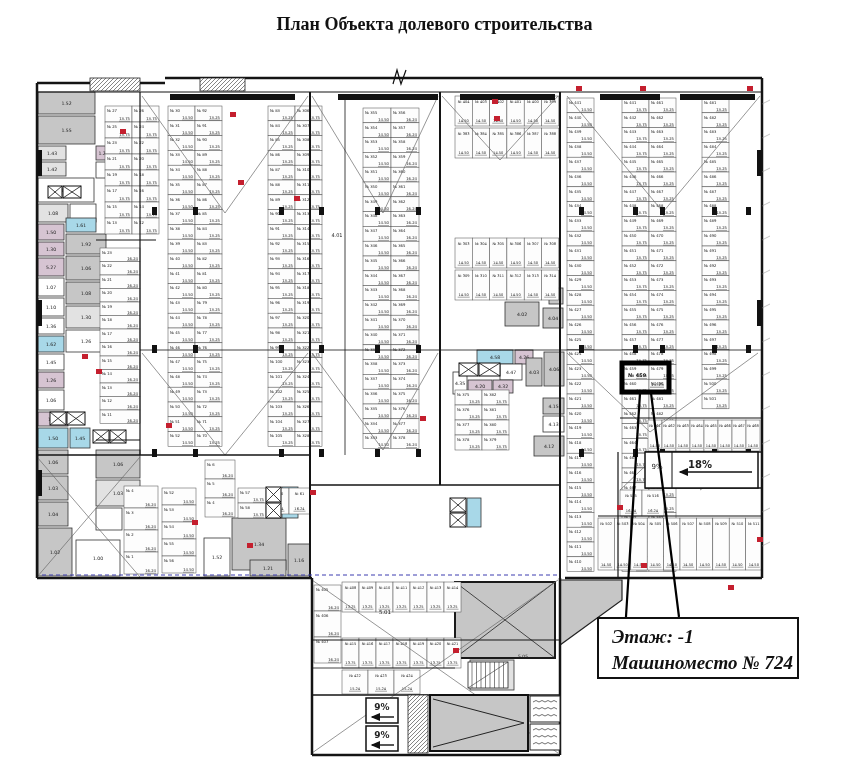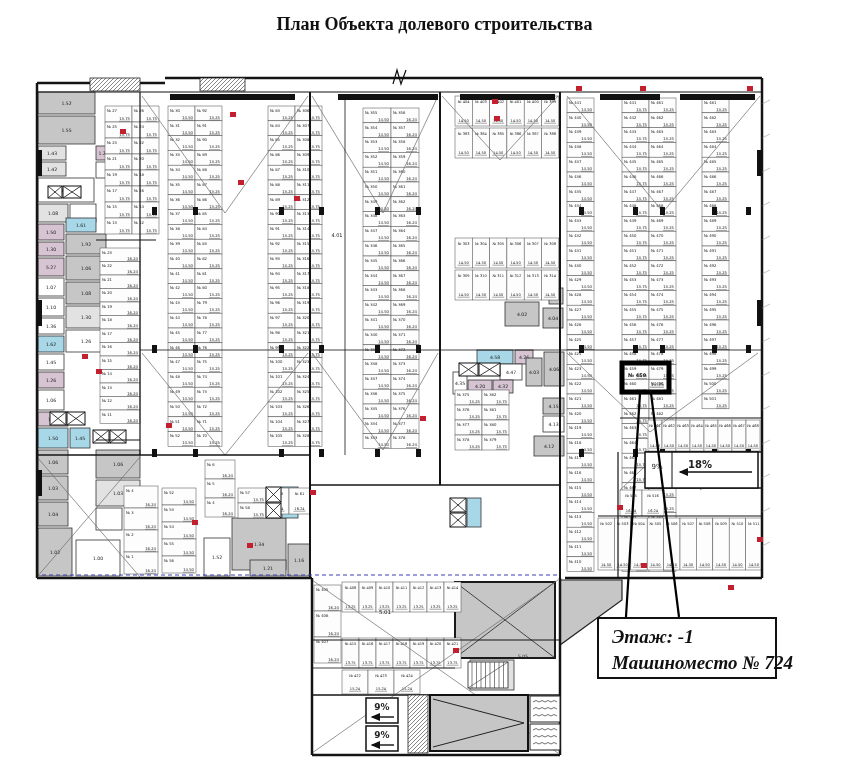--- a/index.html
+++ b/index.html
@@ -1,20 +1,20 @@
 <!DOCTYPE html>
 <html><head>
 <meta charset="utf-8">
 <style>
   html,body{margin:0;padding:0;background:#ffffff;width:845px;height:767px;overflow:hidden;}
   #stage{position:relative;width:845px;height:767px;background:#fff;font-family:"Liberation Sans",sans-serif;}
   #plan-svg{position:absolute;left:0;top:0;}
   #title{position:absolute;left:0;top:2px;width:100%;text-align:center;
          font-family:"Liberation Serif",serif;font-weight:bold;font-size:18px;color:#111;margin:12px;}
-  #callout{position:absolute;left:597px;top:617px;width:180px;height:62px;background:#fff;
+  #callout{position:absolute;left:597px;top:617px;width:202px;height:62px;background:#fff;
            border:2.5px solid #111;box-sizing:border-box;padding:5px 0 0 13px;}
   #callout .cl{display:block;font-family:"Liberation Serif",serif;font-style:italic;font-weight:bold;
                font-size:19px;color:#111;line-height:26px;white-space:nowrap;}
 </style>
 </head>
 <body>
 
 <div id="stage">
   <h1 id="title">План Объекта долевого строительства</h1>
   <svg id="plan-svg" width="845" height="767" viewBox="0 0 845 767">

